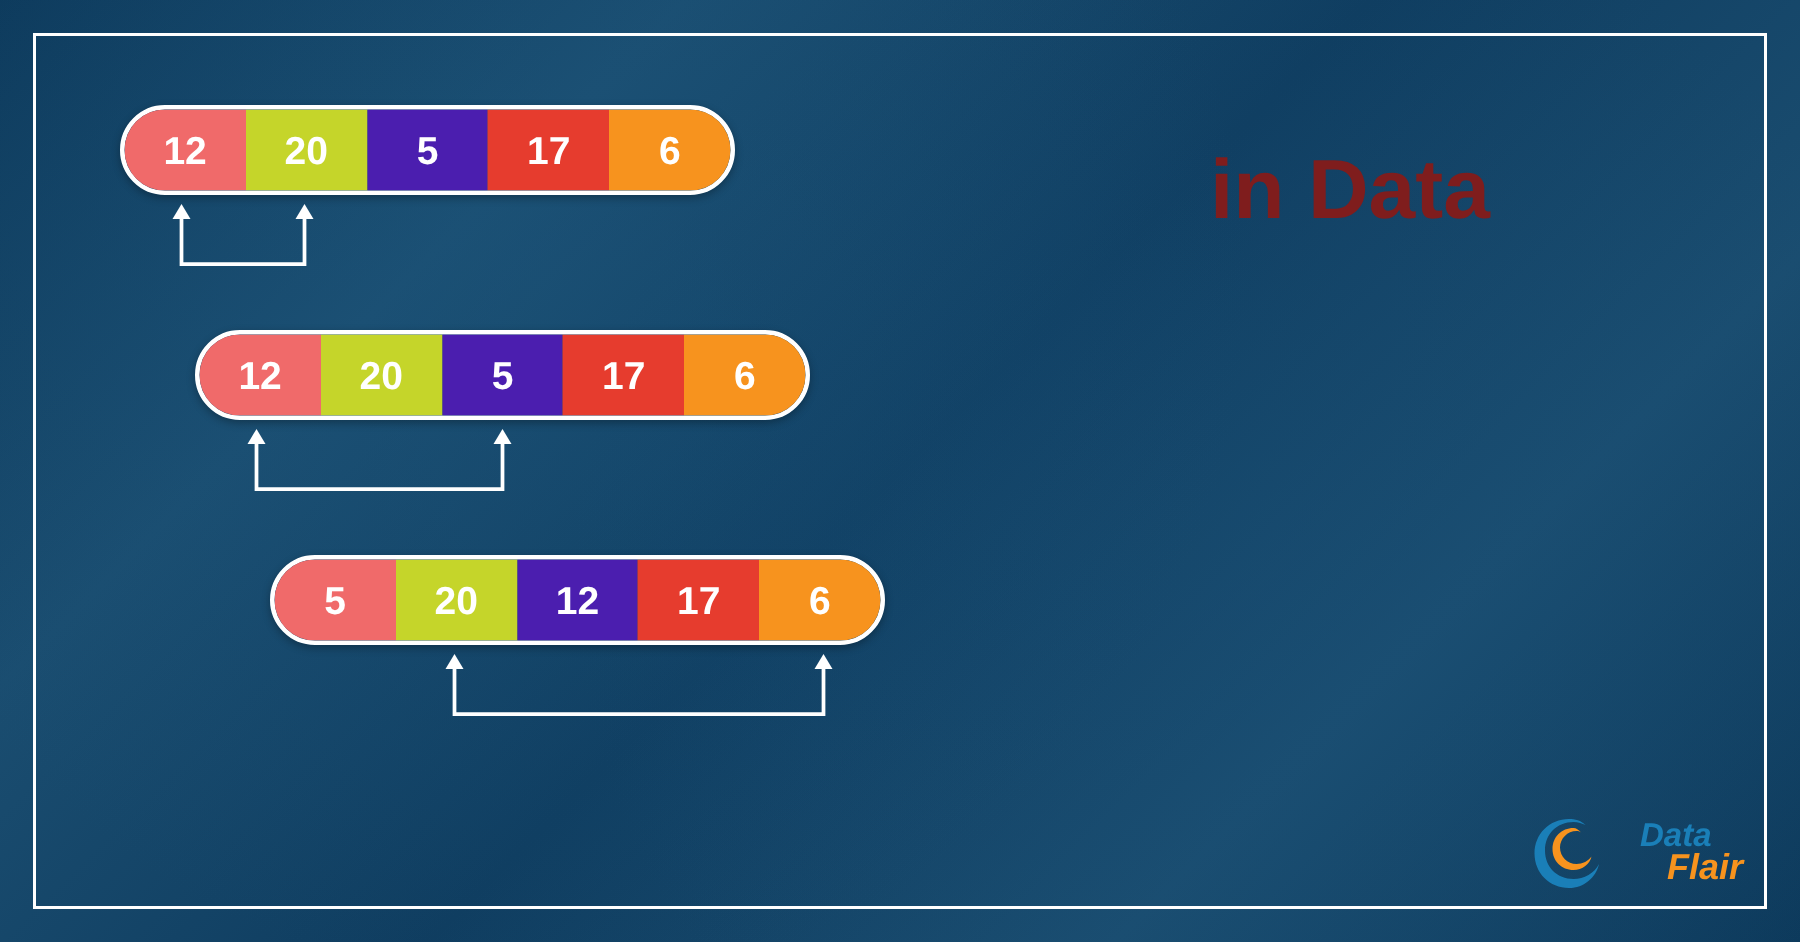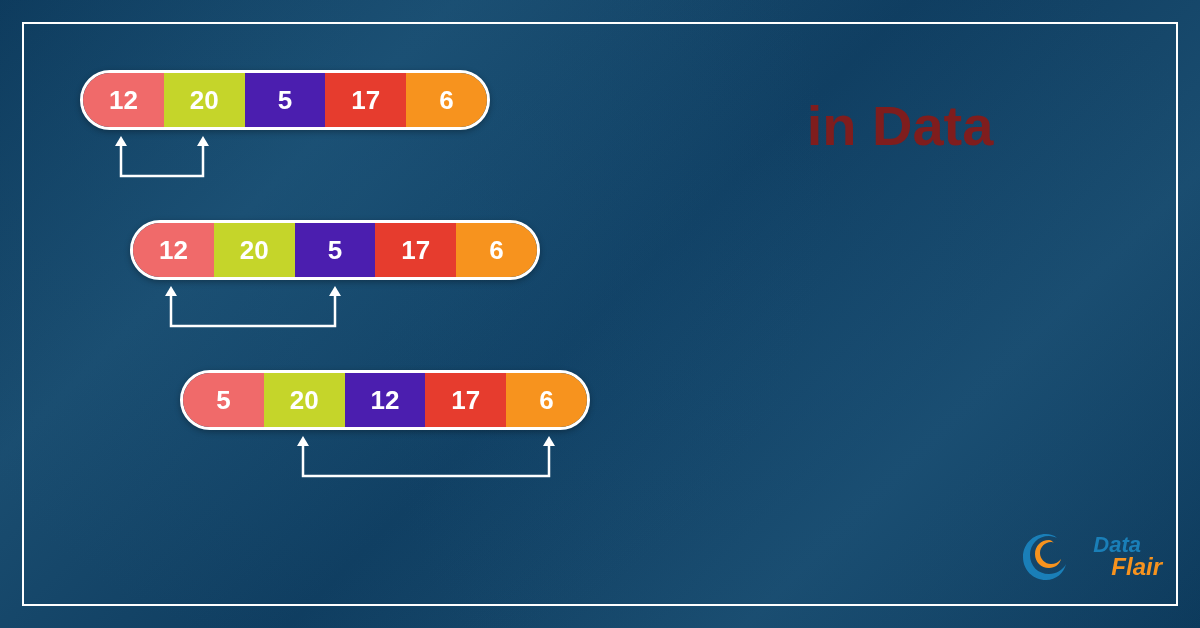--- a/index.html
+++ b/index.html
@@ -81,21 +81,21 @@
     line-height: 1.1;
   }
   .title-line2 {
     color: #7f1d1d;
     font-size: 56px;
     font-weight: 700;
     line-height: 1.1;
   }
   .logo {
     position: absolute;
-    bottom: 44px;
+    bottom: 32px;
     right: 38px;
     display: flex;
     align-items: center;
     gap: 20px;
     justify-content: center;
   }
   .logo-swirl {
     width: 54px;
     height: 54px;
   }

